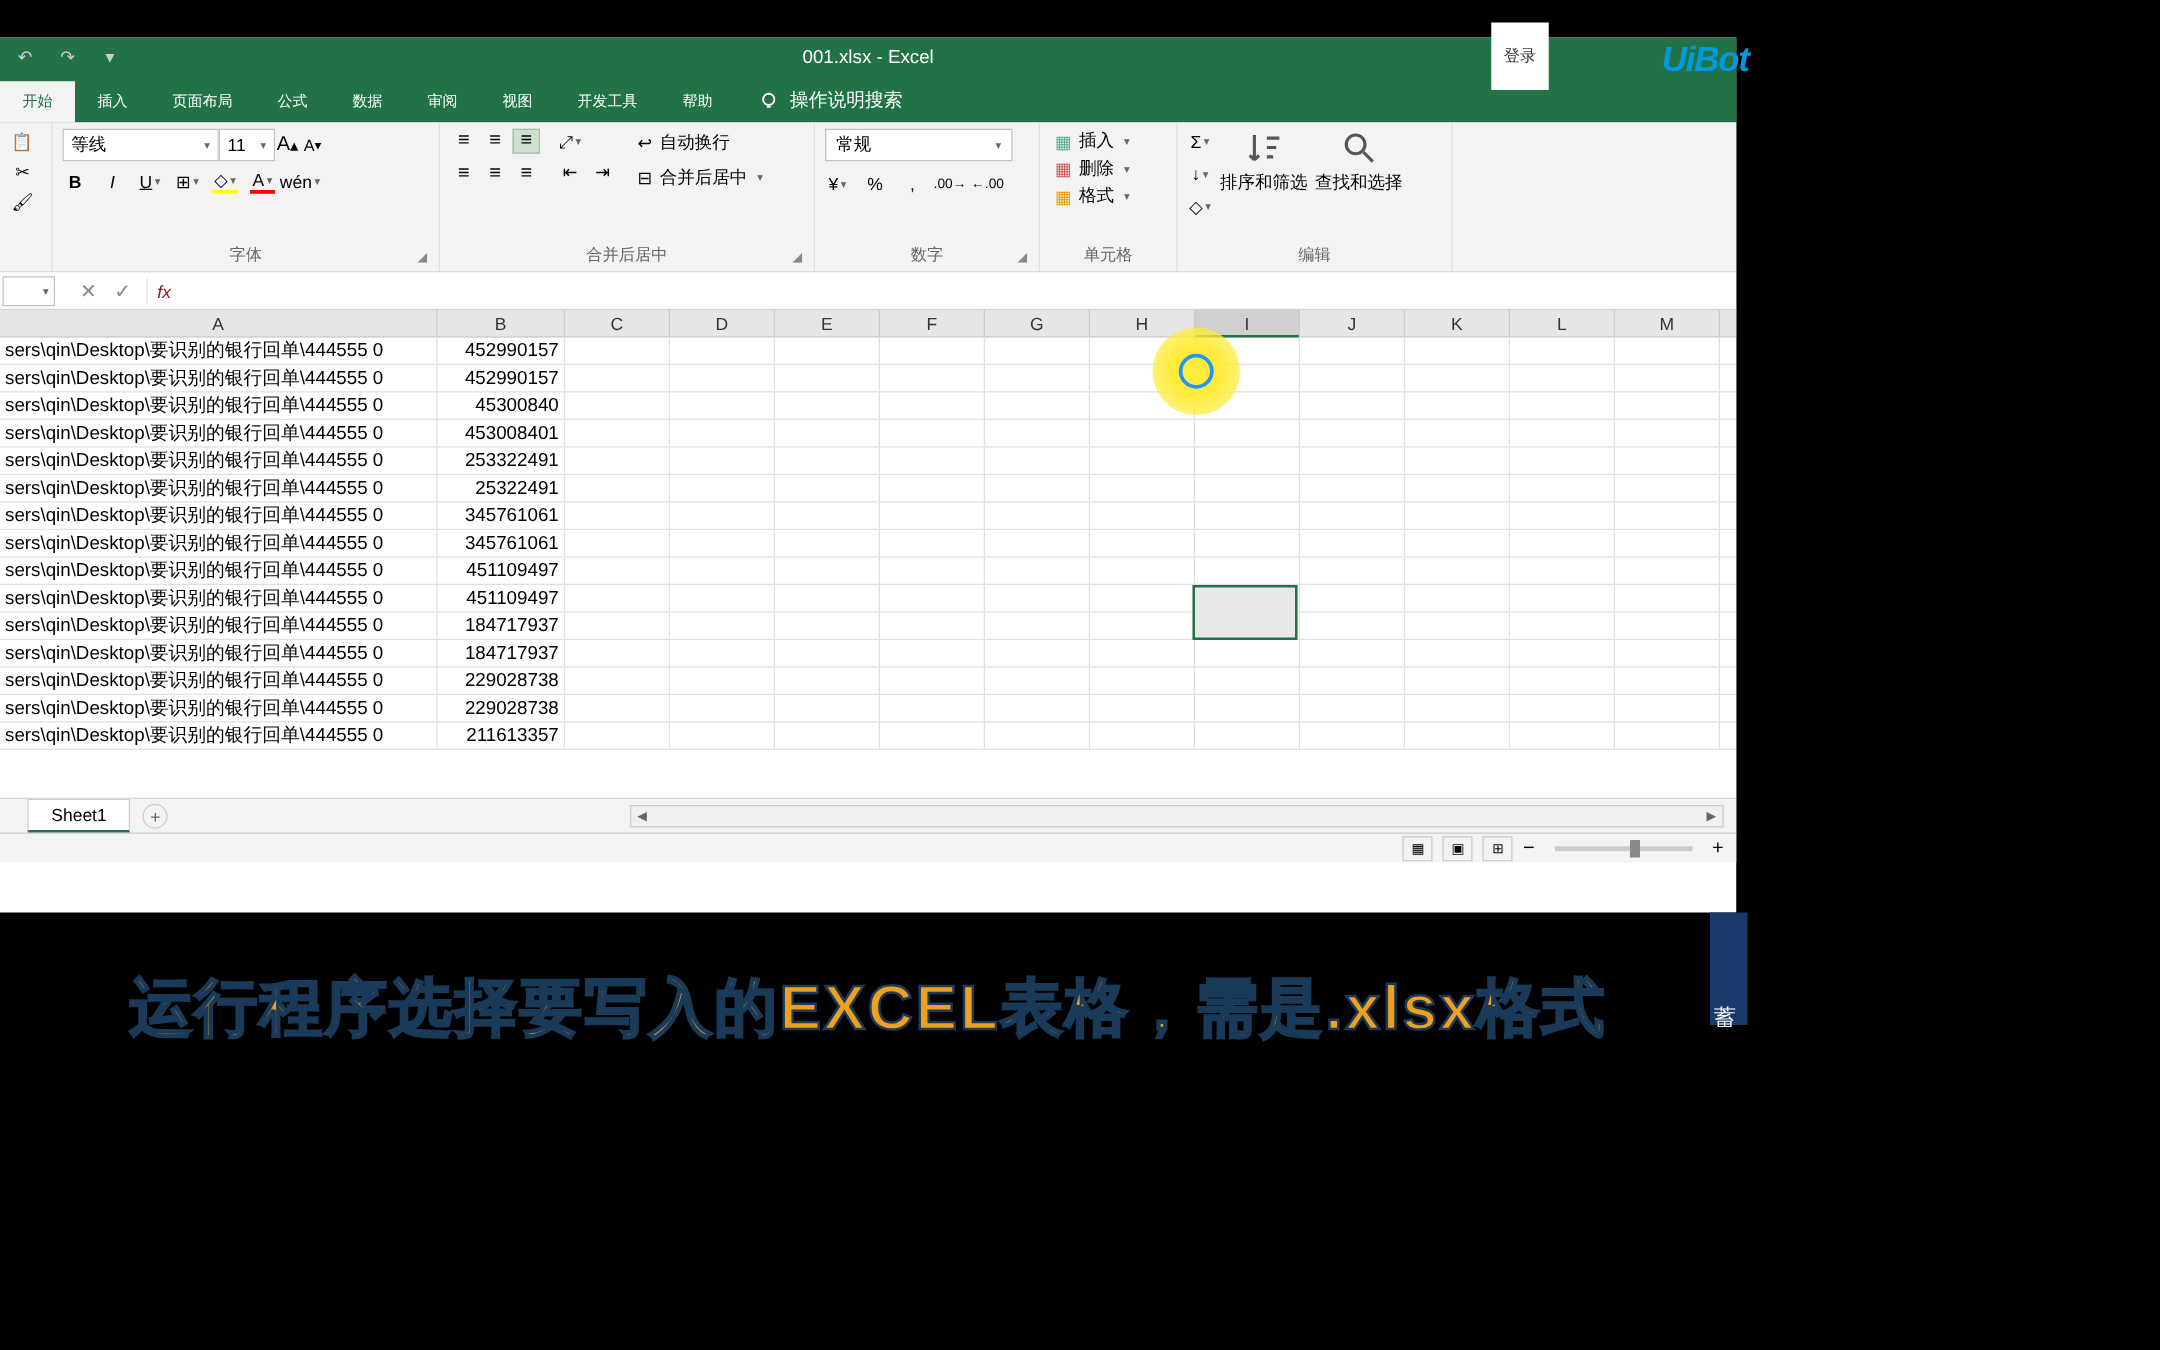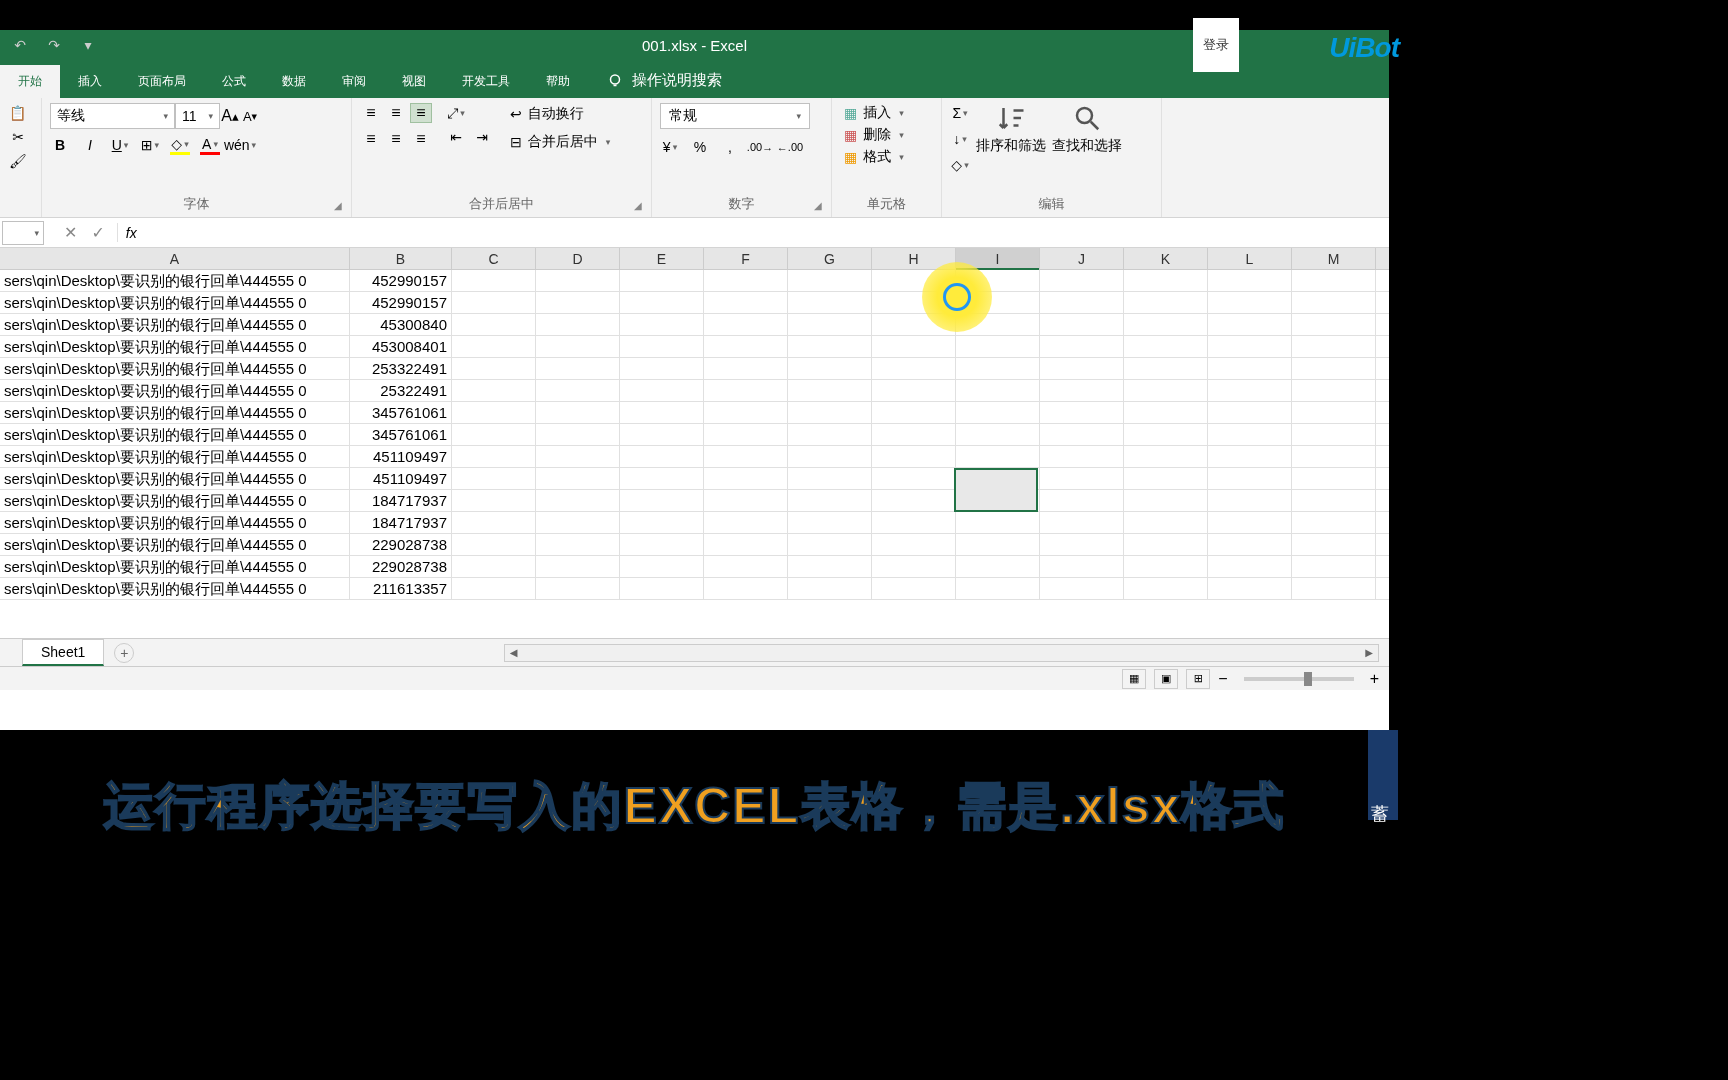--- a/index.html
+++ b/index.html
@@ -35,21 +35,21 @@
 .num-btns { display: flex; gap: 10px; align-items: center; }
 .style-item { display: flex; flex-direction: column; align-items: center; gap: 4px; font-size: 14px; padding: 0 6px; }
 .style-icon { width: 32px; height: 32px; background: linear-gradient(to bottom, #fff 50%, #e0e0e0 50%); border: 1px solid #ccc; }
 .cells-col { display: flex; flex-direction: column; gap: 2px; }
 .cells-item { display: flex; align-items: center; gap: 6px; font-size: 14px; padding: 1px 4px; }
 .edit-item { display: flex; flex-direction: column; align-items: center; font-size: 14px; gap: 4px; }
 .edit-icon-lg { width: 30px; height: 30px; }
 .formula-bar { height: 30px; display: flex; align-items: center; border-bottom: 1px solid #d4d4d4; background: #fff; }
 .name-box { width: 42px; height: 24px; border: 1px solid #c0c0c0; margin-left: 2px; display: flex; align-items: center; padding: 0 4px; font-size: 13px; }
 .fb-btns { display: flex; gap: 14px; padding: 0 12px; color: #888; border-right: 1px solid #e0e0e0; margin-left: 8px; }
-.fx { padding: 0 8px; font-style: italic; font-size: 14px; color: #000000; }
+.fx { padding: 0 8px; font-style: italic; font-size: 14px; color: #7f1d1d; }
 .grid-area { position: relative; height: 390px; overflow: hidden; background: #fff; }
 .col-headers { display: flex; height: 22px; background: #e6e6e6; border-bottom: 1px solid #ccc; position: sticky; top: 0; }
 .col-h { text-align: center; font-size: 14px; border-right: 1px solid #ccc; line-height: 22px; color: #333; position: relative; }
 .col-h.active-col { background: #d0d0d0; }
 .col-h.active-col::after { content: ''; position: absolute; bottom: -1px; left: 0; right: 0; height: 2px; background: #217346; }
 .rows { }
 .row { display: flex; height: 22px; border-bottom: 1px solid #e0e0e0; }
 .cell { border-right: 1px solid #e0e0e0; font-size: 15px; line-height: 22px; padding: 0 4px; overflow: hidden; white-space: nowrap; }
 .cell.header-cell { background: #b0c4c4; text-align: center; color: #333; }
 .cell.num { text-align: right; }

